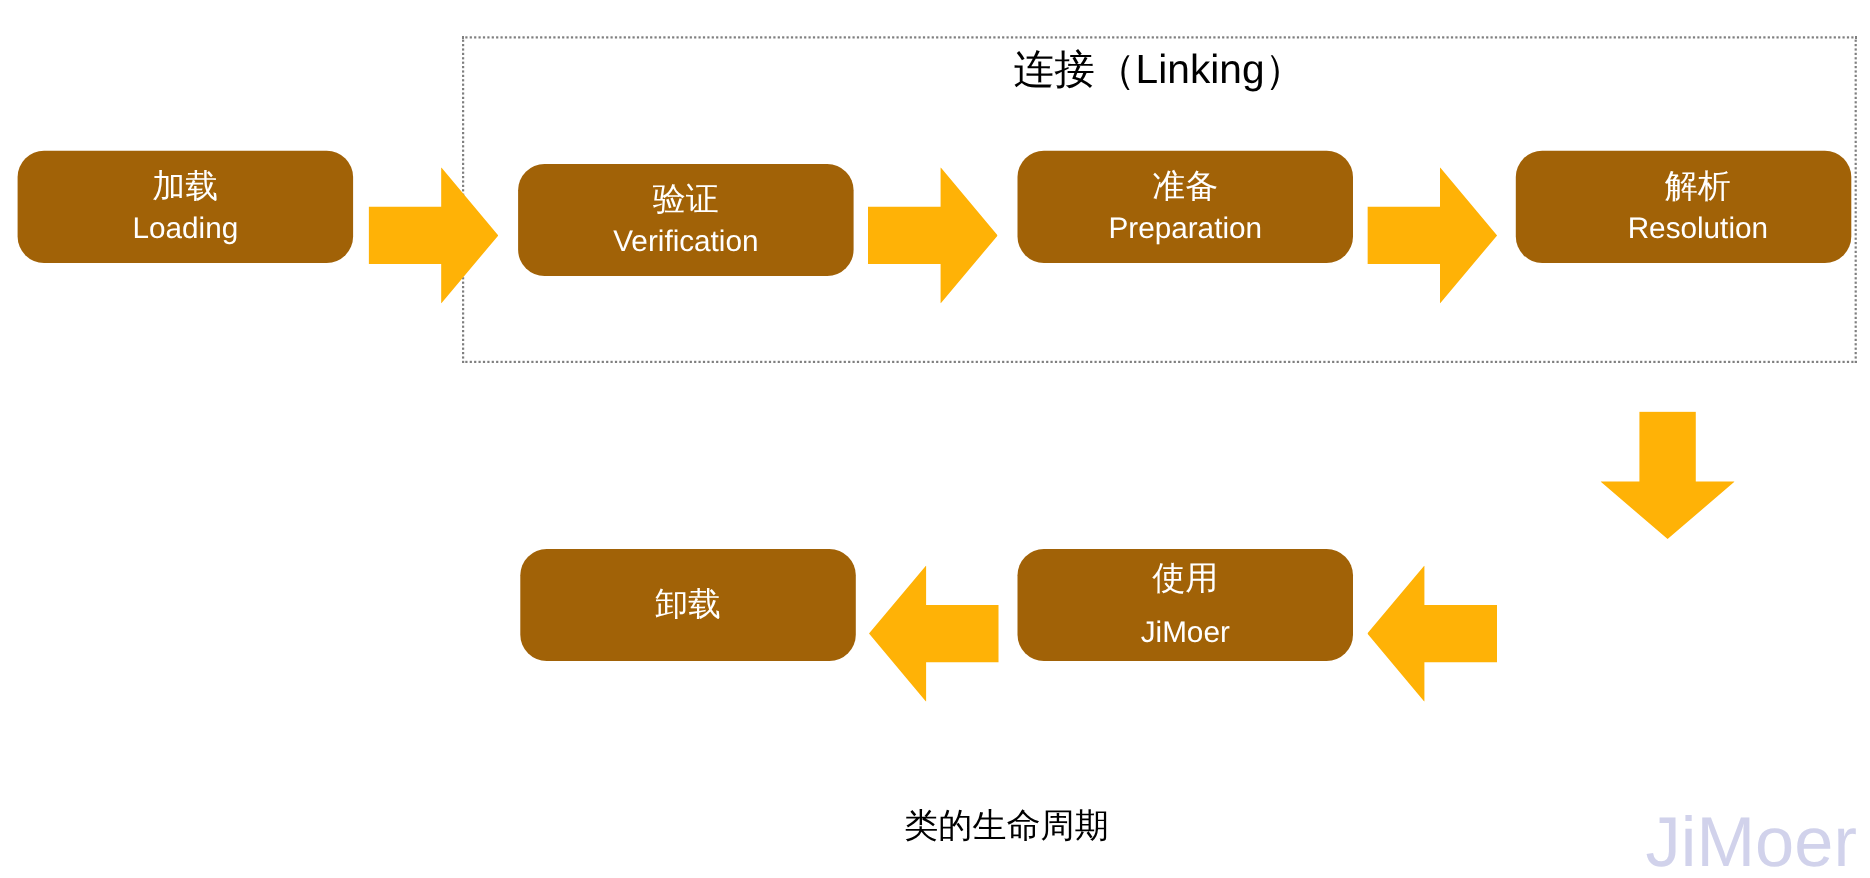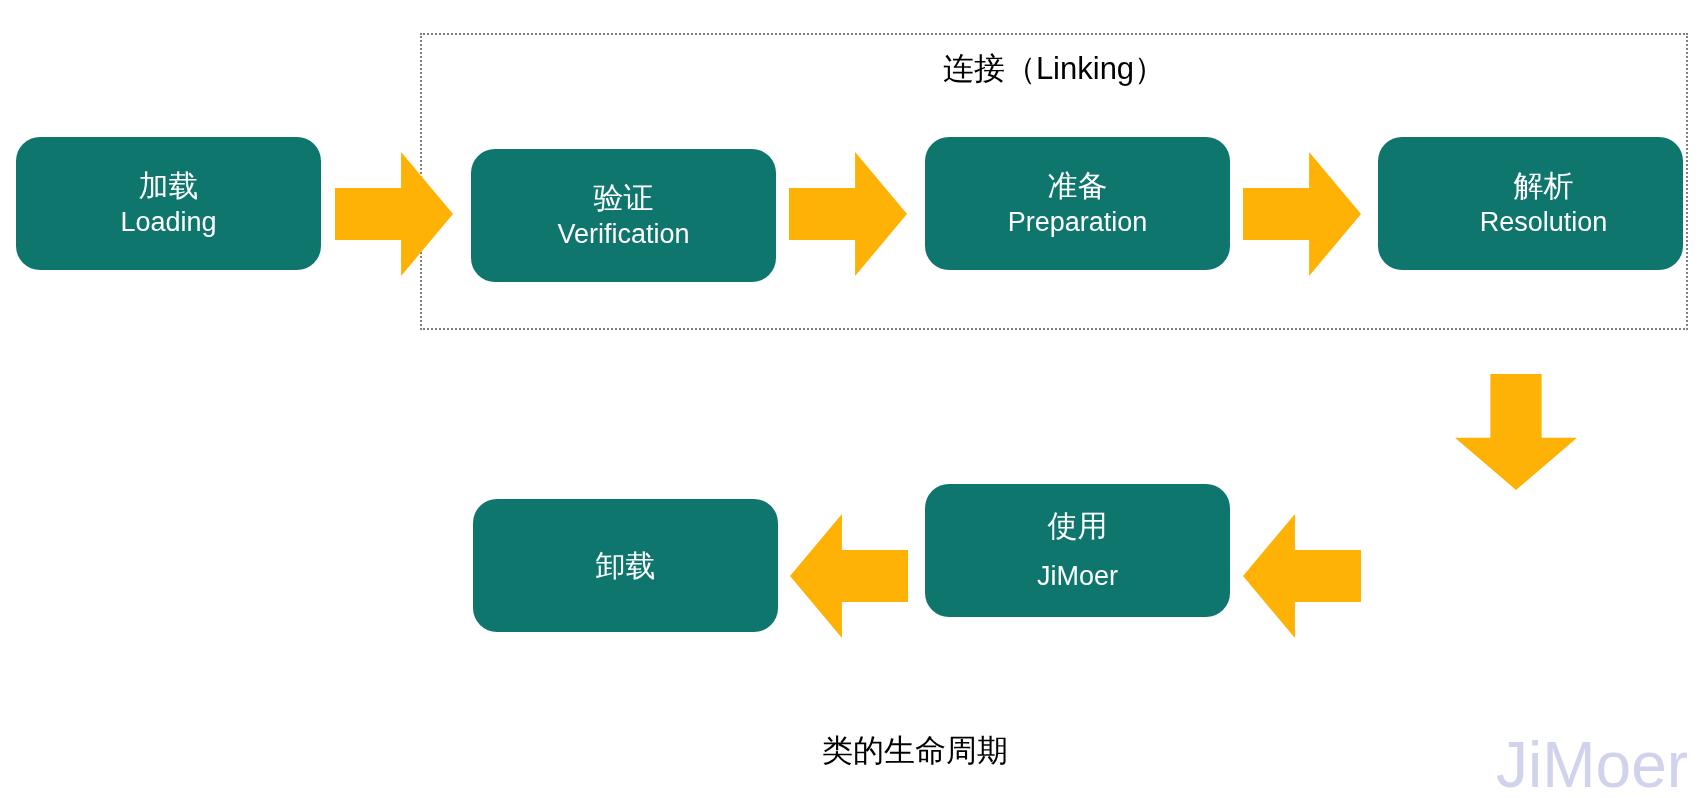--- a/index.html
+++ b/index.html
@@ -25,35 +25,35 @@
     top: 33px;
     width: 1268px;
     height: 297px;
     border: 2px dotted #7f7f7f;
     box-sizing: border-box;
     background: transparent;
   }
   .linking-label {
     position: absolute;
     left: 420px;
-    top: 48px;
+    top: 38px;
     width: 1268px;
     text-align: center;
-    font-size: 31px;
+    font-size: 37px;
     color: #000000;
     letter-spacing: 0px;
     white-space: nowrap;
   }
 
   
   .stage-box {
     position: absolute;
     width: 305px;
-    height: 133px;
-    background: #0f766e;
+    height: 102px;
+    background: #a16207;
     border-radius: 24px;
     display: flex;
     flex-direction: column;
     align-items: center;
     justify-content: center;
     color: #ffffff;
     box-sizing: border-box;
   }
   .stage-cn {
     font-size: 30px;
@@ -69,21 +69,21 @@
     margin-top: 2px;
   }
 
   
   .box-loading       { left: 16px;   top: 137px; }
   .box-verification  { left: 471px;  top: 137px; margin-top: 12px; }
   .box-preparation   { left: 925px;  top: 137px; }
   .box-resolution    { left: 1378px; top: 137px; padding-left: 26px; }
   
   .box-initialization{ left: 1378px; top: 499px; }
-  .box-using         { left: 925px;  top: 484px; gap: 13px; }
+  .box-using         { left: 925px;  top: 499px; gap: 13px; }
   .box-unloading     { left: 473px;  top: 499px; justify-content: center; }
 
   
   .arrow {
     position: absolute;
     background: #ffb206;
   }
   .arrow-right {
     width: 118px;
     height: 124px;

